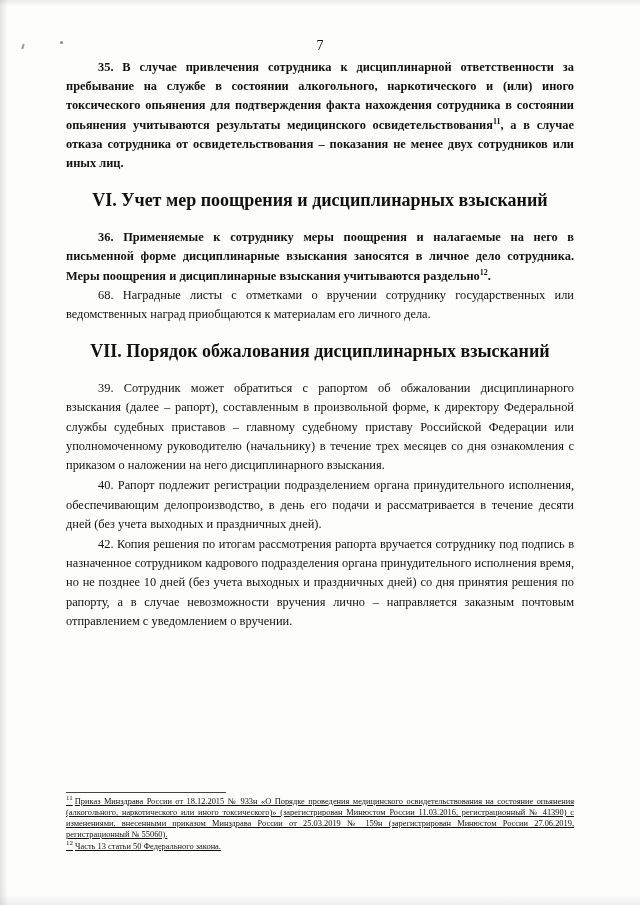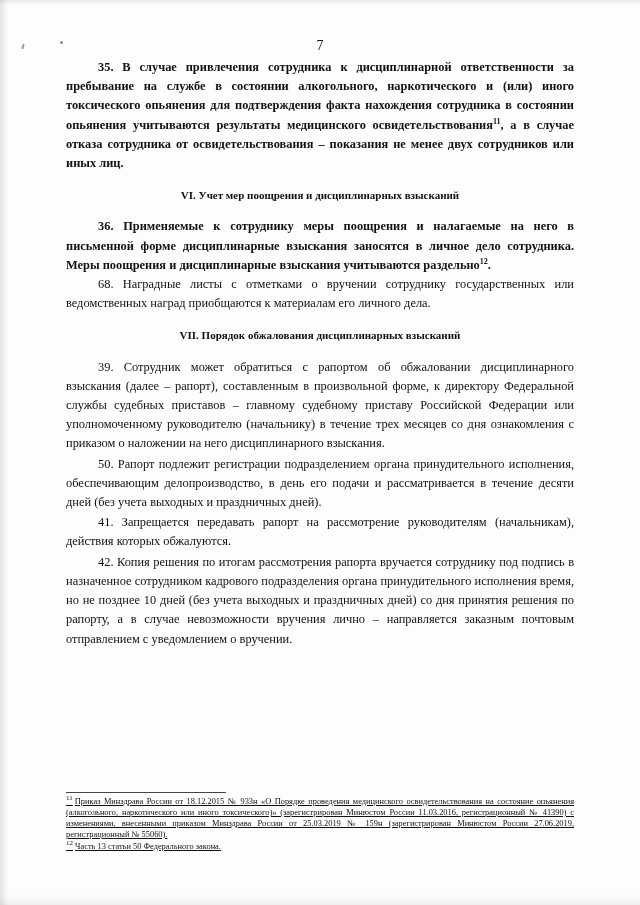--- a/index.html
+++ b/index.html
@@ -53,21 +53,21 @@
     hyphens: none;
   }
   p.para {
     margin: 0 0 1px 0;
     text-indent: 32px;
     text-align: justify;
   }
   p.para.tight { margin-bottom: 0; font-weight: bold; }
   h2.section {
     text-align: center;
-    font-size: 11px;
+    font-size: 18px;
     font-weight: bold;
     margin: 14px 0 13px 0;
     text-indent: 0;
   }
   sup {
     font-size: 8px;
     vertical-align: super;
     line-height: 0;
   }
   .footnote-area {
@@ -138,23 +138,22 @@
 
     <p class="para tight"><span>36. Применяемые к сотруднику меры поощрения и налагаемые на него в письменной форме дисциплинарные взыскания заносятся в личное дело сотрудника. Меры поощрения и дисциплинарные взыскания учитываются раздельно</span><sup>12</sup><span>.</span></p>
 
     <p class="para">68. Наградные листы с отметками о вручении сотруднику государственных или ведомственных наград приобщаются к материалам его личного дела.</p>
 
     <h2 class="section">VII. Порядок обжалования дисциплинарных взысканий</h2>
 
 
     <p class="para">39. Сотрудник может обратиться с рапортом об обжаловании дисциплинарного взыскания (далее – рапорт), составленным в произвольной форме, к директору Федеральной службы судебных приставов – главному судебному приставу Российской Федерации или уполномоченному руководителю (начальнику) в течение трех месяцев со дня ознакомления с приказом о наложении на него дисциплинарного взыскания.</p>
 
-    <p class="para">50. Рапорт подлежит регистрации подразделением органа принудительного исполнения, обеспечивающим делопроизводство, в день его подачи и рассматривается в течение десяти дней (без учета выходных и праздничных дней).</p>
+    <p class="para">40. Рапорт подлежит регистрации подразделением органа принудительного исполнения, обеспечивающим делопроизводство, в день его подачи и рассматривается в течение десяти дней (без учета выходных и праздничных дней).</p>
 
-    <p class="para">41. Запрещается передавать рапорт на рассмотрение руководителям (начальникам), действия которых обжалуются.</p>
 
     <p class="para">42. Копия решения по итогам рассмотрения рапорта вручается сотруднику под подпись в назначенное сотрудником кадрового подразделения органа принудительного исполнения время, но не позднее 10 дней (без учета выходных и праздничных дней) со дня принятия решения по рапорту, а в случае невозможности вручения лично – направляется заказным почтовым отправлением с уведомлением о вручении.</p>
 
   </div>
 
   <div class="footnote-area">
     <div class="footnote-rule"></div>
     <p class="footnote"><span class="fn-mark">11</span><span>Приказ Минздрава России от 18.12.2015 № 933н «О Порядке проведения медицинского освидетельствования на состояние опьянения (алкогольного, наркотического или иного токсического)» (зарегистрирован Минюстом России 11.03.2016, регистрационный № 41390) с изменениями, внесенными приказом Минздрава России от 25.03.2019 № 159н (зарегистрирован Минюстом России 27.06.2019, регистрационный № 55060).</span></p>
     <p class="footnote"><span class="fn-mark">12</span><span>Часть 13 статьи 50 Федерального закона.</span></p>
   </div>

